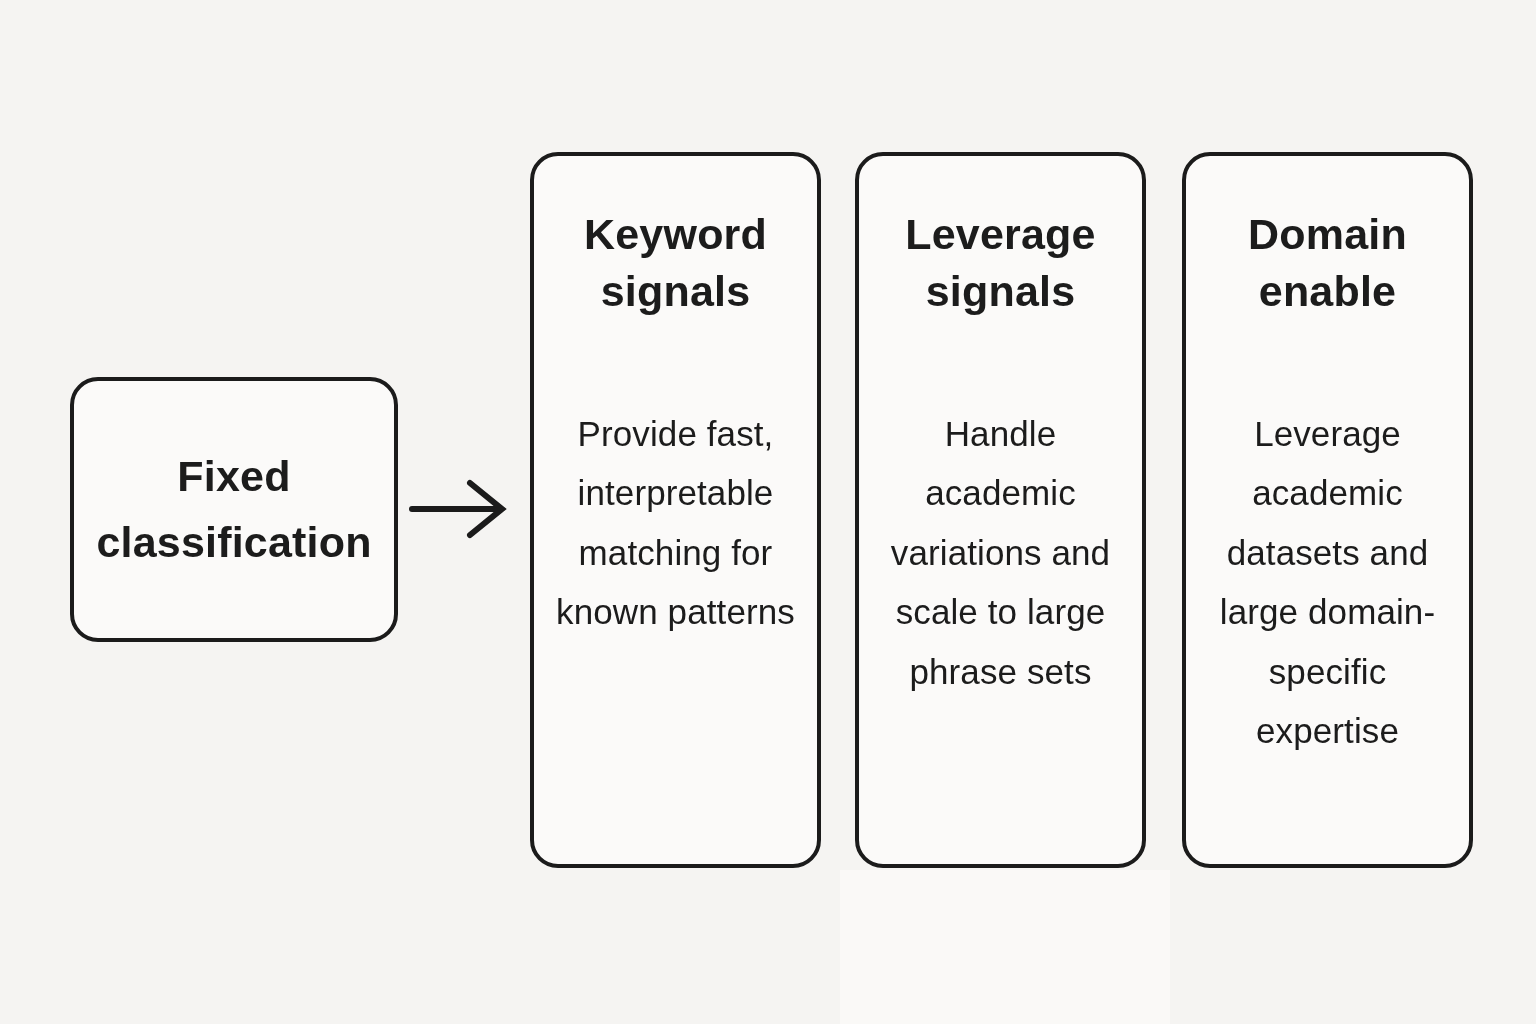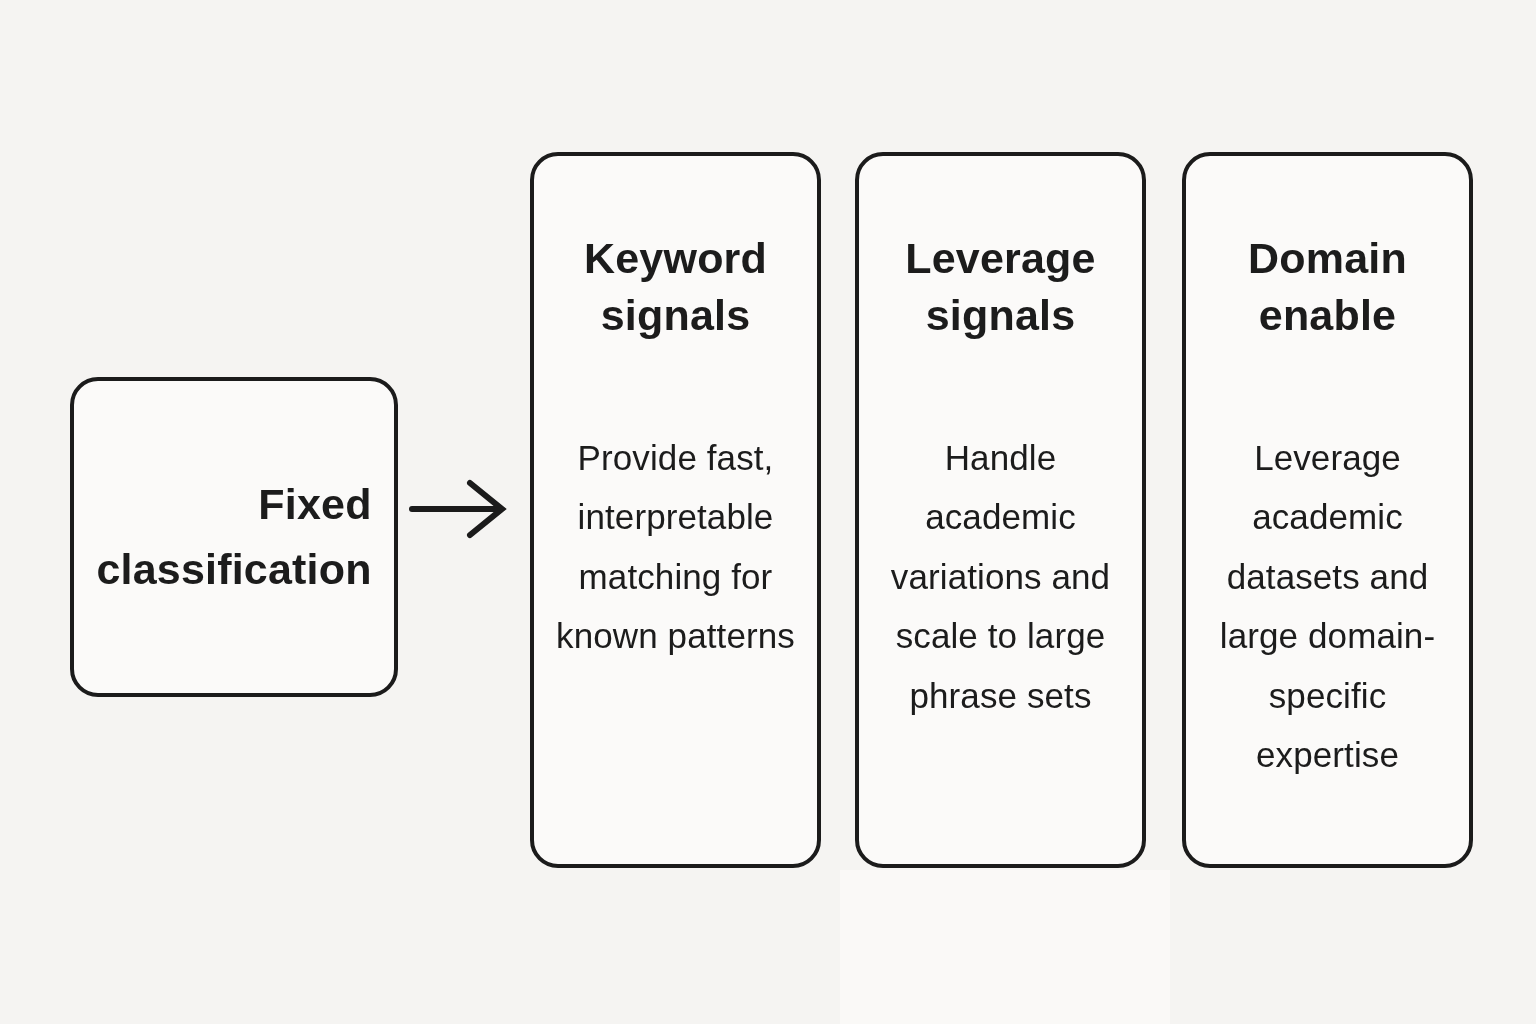--- a/index.html
+++ b/index.html
@@ -35,45 +35,45 @@
     box-sizing: border-box;
     background: #fbfaf9;
     border: 4px solid #1b1b1b;
     border-radius: 28px;
     color: #1c1c1c;
   }
   .source-box {
     left: 70px;
     top: 377px;
     width: 328px;
-    height: 320px;
+    height: 265px;
     display: flex;
     align-items: center;
     justify-content: center;
-    text-align: right;
+    text-align: center;
   }
   .source-label {
     font-size: 43px;
     font-weight: 700;
     line-height: 1.52;
     letter-spacing: 0.2px;
     padding: 0 24px;
   }
   .arrow {
     position: absolute;
     left: 408px;
     top: 468px;
     width: 102px;
     height: 82px;
   }
   .card {
     top: 152px;
     width: 291px;
     height: 716px;
-    padding: 74px 18px 0 18px;
+    padding: 50px 18px 0 18px;
     text-align: center;
   }
   .card-1 { left: 530px; }
   .card-2 { left: 855px; }
   .card-3 { left: 1182px; }
   .card-title {
     font-size: 43px;
     font-weight: 700;
     line-height: 1.32;
     letter-spacing: 0.2px;

